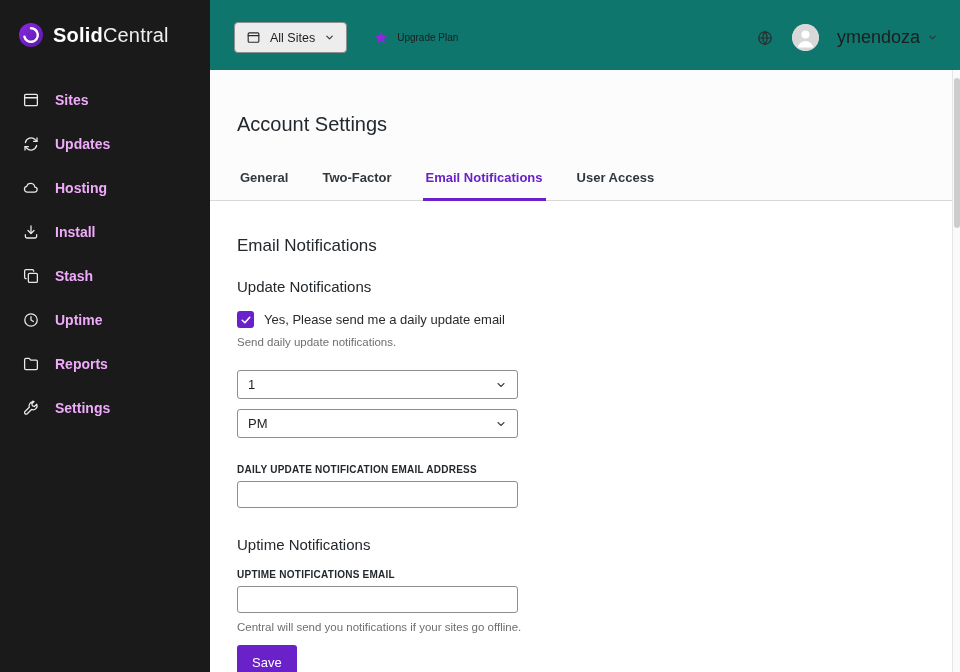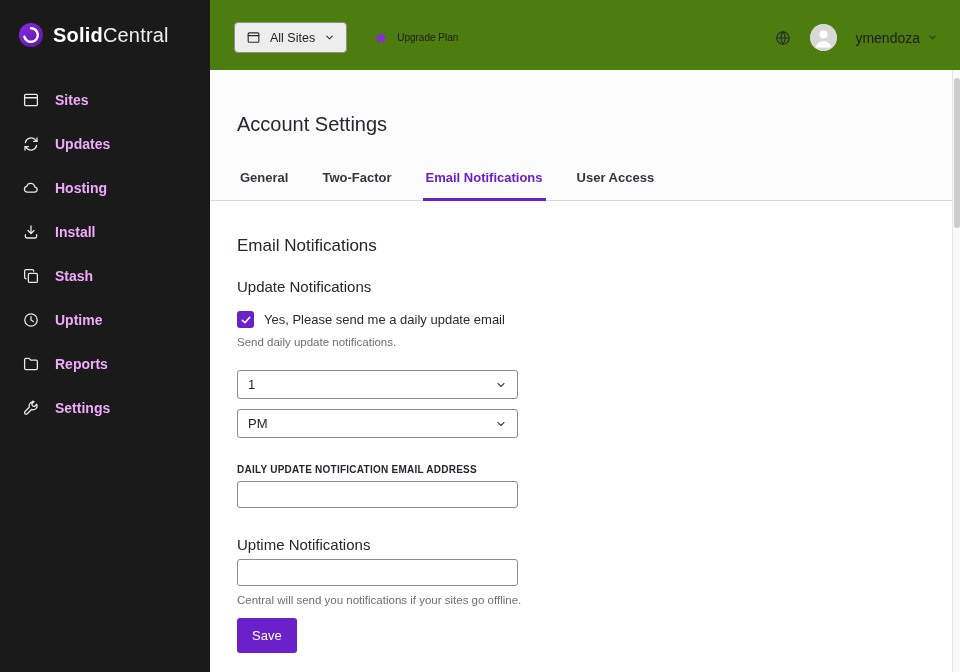--- a/index.html
+++ b/index.html
@@ -11,36 +11,36 @@
   .logo-row { display:flex; align-items:center; gap:9px; padding:22px 0 18px 18px; }
   .logo-text { font-size:20px; color:#fff; letter-spacing:.2px; white-space:nowrap; }
   .logo-text .bold { font-weight:700; }
   .logo-text .light { font-weight:300; color:#efefef; }
   .nav { margin-top:12px; }
   .nav-item { display:flex; align-items:center; gap:15px; height:44px; padding-left:22px;
     color:#f0abfc; font-size:14px; font-weight:700; cursor:pointer; }
   .nav-item svg { width:18px; height:18px; color:#eaeaea; flex:0 0 auto; }
 
   
-  .topbar { position:absolute; left:210px; top:0; right:0; height:76px; background:#4d7c0f;
+  .topbar { position:absolute; left:210px; top:0; right:0; height:76px; background:#0f766e;
     border-bottom:1px solid #e7e7e7; display:flex; align-items:center; padding:0 22px 0 24px; }
   .site-switcher { display:flex; align-items:center; gap:9px; background:#ededed;
     border:1px solid #8f8f8f; border-radius:4px; padding:7px 11px; font-size:12.5px;
     color:#1d1d1d; cursor:pointer; }
   .site-switcher svg.win { width:15px; height:15px; color:#2a2a2a; }
   .site-switcher svg.chev { width:11px; height:11px; color:#333; }
   .upgrade { display:flex; align-items:center; gap:8px; margin-left:26px; font-size:10px;
     color:#1d1d1d; cursor:pointer; }
   .upgrade svg { width:16px; height:16px; }
   .topbar-right { margin-left:auto; display:flex; align-items:center; gap:18px; }
   .globe-btn { width:18px; height:18px; color:#2c2c2c; cursor:pointer; display:block; }
   .avatar { width:27px; height:27px; border-radius:50%; background:#d8d8d8; overflow:hidden;
     cursor:pointer; flex:0 0 auto; }
   .avatar svg { width:27px; height:27px; display:block; }
-  .user { display:flex; align-items:center; gap:7px; font-size:14px; color:#1d1d1d; cursor:pointer; }
+  .user { display:flex; align-items:center; gap:7px; font-size:18px; color:#1d1d1d; cursor:pointer; }
   .user svg { width:11px; height:11px; color:#333; }
 
   
   .page-header { position:absolute; left:210px; top:70px; right:8px; height:131px;
     background:#fcfcfc; border-bottom:1px solid #d8d8d8; }
   .page-title { font-size:20px; font-weight:400; color:#23282d; padding:43px 0 0 27px; }
   .tabs { display:flex; gap:28px; padding-left:27px; position:absolute; bottom:-1px; }
   .tab { font-size:13px; font-weight:600; color:#32373c; padding:0 3px 13px 3px;
     border-bottom:3px solid transparent; cursor:pointer; }
   .tab.active { color:#6a21c9; border-bottom-color:#6a21c9; }
@@ -235,20 +235,21 @@
     <svg viewBox="0 0 24 24" fill="none" stroke="currentColor" stroke-width="2.2" stroke-linecap="round" stroke-linejoin="round">
       <polyline points="6 9 12 15 18 9"></polyline>
     </svg>
   </div>
 
   <div class="field-label">Daily Update Notification Email Address</div>
   <input class="text-input" type="text" value="" style="">
 
   <div class="sub-heading uptime-title">Uptime Notifications</div>
 
+  <div class="field-label tight">Uptime Notifications Email</div>
   <input class="text-input" type="text" value="" style="">
   <div class="helper">Central will send you notifications if your sites go offline.</div>
 
   <button class="save-btn">Save</button>
 </div>
 
 <div class="scrollbar">
   <div class="scroll-thumb"></div>
 </div>
 

